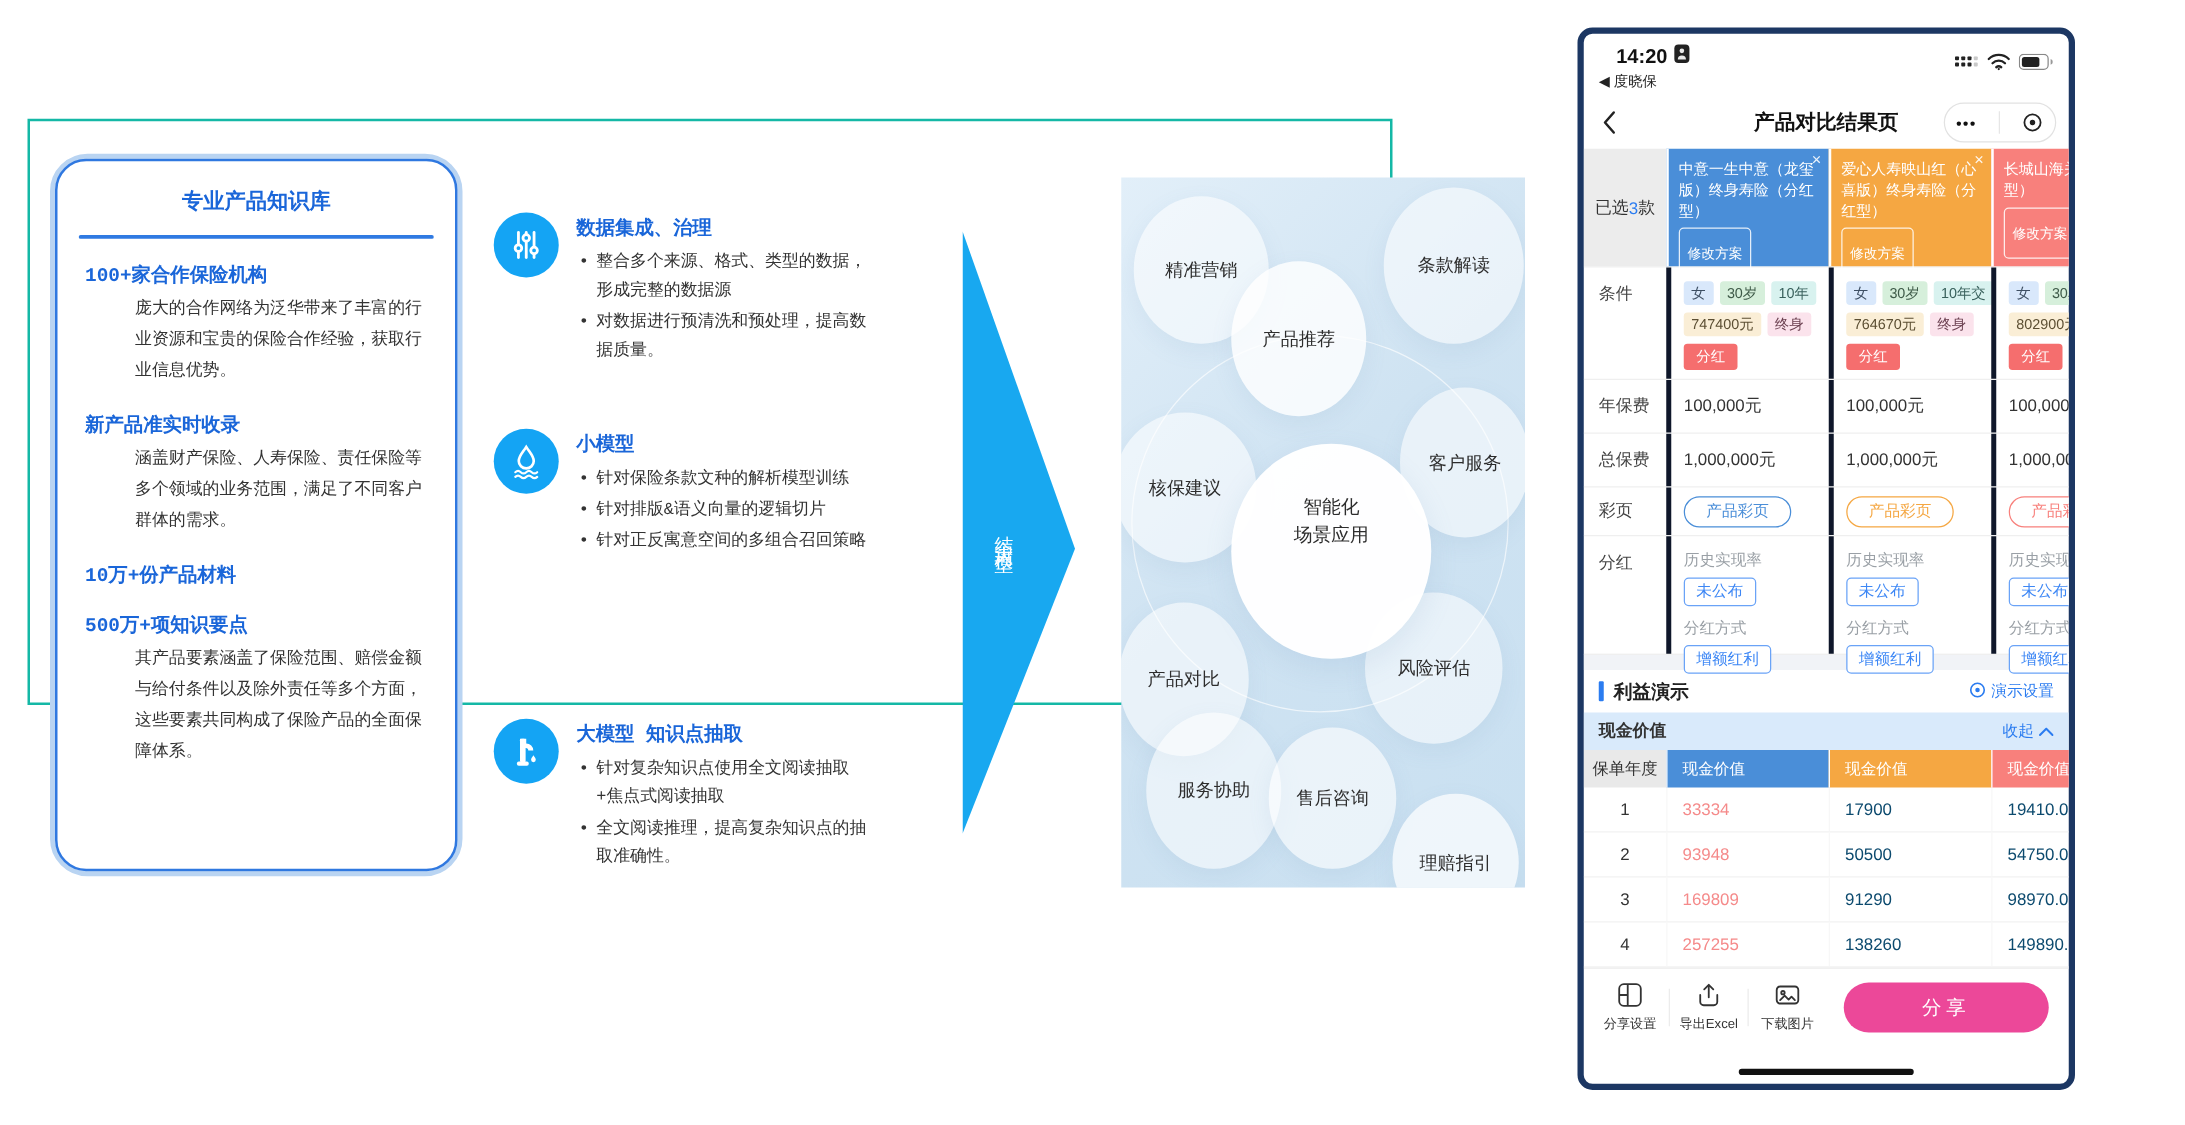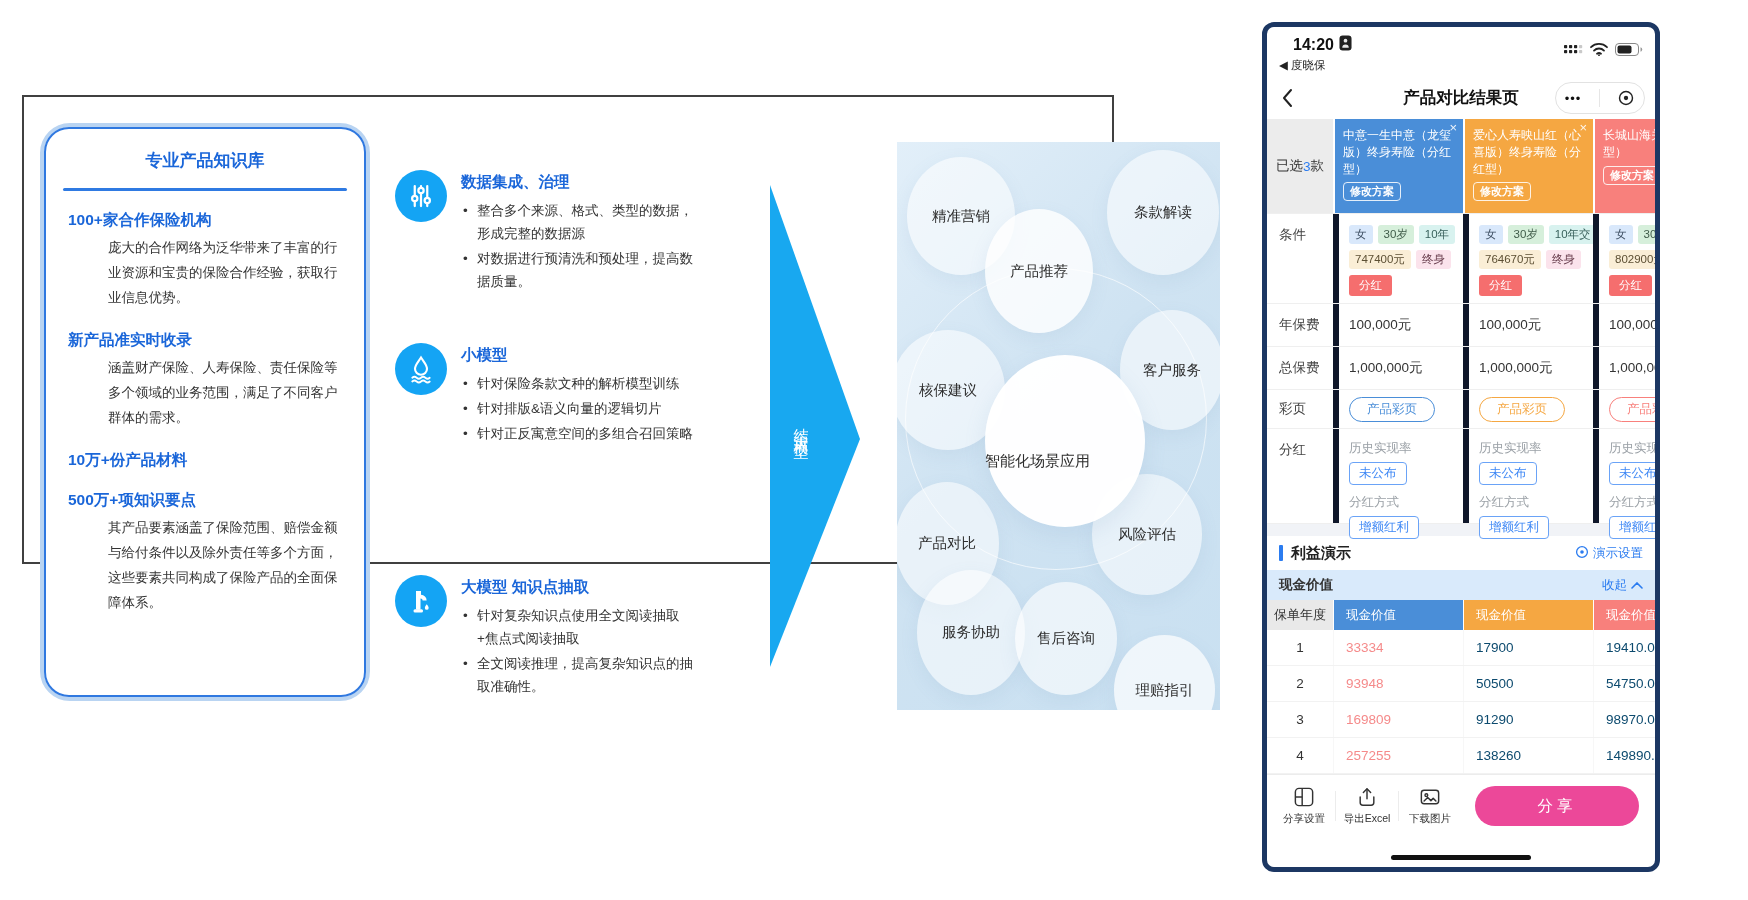--- a/index.html
+++ b/index.html
@@ -1,21 +1,21 @@
 <!DOCTYPE html>
 <html><head>
 <meta charset="utf-8">
 <style>
   html,body{margin:0;padding:0;background:#fff;}
   .stage{position:relative;width:1748px;height:900px;background:#fff;overflow:hidden;
          font-family:"Liberation Sans","DejaVu Sans",sans-serif;color:#333;}
 
   
   .main-box{position:absolute;left:22px;top:95px;width:1092px;height:469px;
-            border:2px solid #404040;background:#fff;box-sizing:border-box;}
+            border:2px solid #14b8a6;background:#fff;box-sizing:border-box;font-family:Liberation Mono, monospace;}
 
   
   .kp{position:absolute;left:16px;top:26px;width:330px;height:578px;
       border:4px solid #b9d4f2;border-radius:30px;box-sizing:border-box;background:#fff;}
   .kp-inner{width:100%;height:100%;border:2px solid #2f78e0;border-radius:25px;
             box-sizing:border-box;overflow:hidden;}
   .kp-title{margin:20px 0 0;text-align:center;font-size:17px;color:#1a66d9;font-weight:bold;}
   .kp-divider{margin:16px auto 2px;width:284px;height:3px;background:#2f7ae2;border-radius:2px;}
   .kp-section{padding:0 22px;margin-top:19px;}
   .kp-heading{font-size:15.5px;color:#1a66d9;font-weight:bold;}
@@ -41,21 +41,21 @@
 
   
   .scene{position:absolute;left:873px;top:45px;width:323px;height:568px;overflow:hidden;
          background:linear-gradient(135deg,#e2eff9 0%,#cfe3f2 45%,#c9e0f1 100%);}
   .scene-ring{position:absolute;left:8px;top:126px;width:300px;height:300px;
               border:1px solid rgba(255,255,255,.65);border-radius:50%;}
   .bubble{position:absolute;border-radius:50%;display:flex;align-items:center;
           justify-content:center;font-size:14.5px;font-weight:500;color:#2d2d2d;
           box-shadow:0 6px 18px rgba(110,150,190,.10);text-align:center;}
   .bubble-center{position:absolute;border-radius:50%;background:rgba(255,255,255,.97);
-          display:flex;flex-direction:row;align-items:center;padding-top:40px;
+          display:flex;flex-direction:column;align-items:center;padding-top:40px;
           box-sizing:border-box;font-size:15px;font-weight:500;color:#2d2d2d;
           line-height:1.55;box-shadow:0 8px 22px rgba(110,150,190,.14);text-align:center;}
 
   
   .phone{position:absolute;left:1262px;top:22px;width:398px;height:850px;
          border:5px solid #1c3763;border-radius:12px;background:#fff;
          box-sizing:border-box;overflow:hidden;}
   .sb{height:50px;position:relative;}
   .sb-time{position:absolute;left:26px;top:8px;font-size:16px;font-weight:bold;color:#111;
            display:flex;gap:5px;align-items:center;}
@@ -75,28 +75,28 @@
   .cap-target svg{width:18px;height:18px;display:block;}
 
   .p-row{display:flex;height:94px;}
   .sel-cell{width:66px;flex:none;background:#ececec;display:flex;align-items:center;
             justify-content:center;font-size:13.5px;color:#333;gap:0;}
   .sel-count{color:#2b7cf0;}
   .p-cell{width:130px;flex:none;position:relative;padding:8px 8px 0;box-sizing:border-box;
           color:#fff;border-left:2px solid #fff;}
   .p-name{font-size:12px;line-height:1.4;}
   .p-chip{display:inline-block;border:1px solid rgba(255,255,255,.85);border-radius:4px;
-          padding:1px 6px;font-size:11px;margin-top:5px;font-weight:bold;}
+          padding:12px 6px;font-size:11px;margin-top:5px;}
   .p-close{position:absolute;top:1px;right:6px;font-size:13px;opacity:.9;}
 
   .c-row{display:flex;border-top:1px solid #efefef;}
   .c-label{width:66px;flex:none;padding:12px 0 0 12px;font-size:13.5px;color:#444;
            box-sizing:border-box;}
   .c-cell{width:130px;flex:none;padding:11px 0 0 10px;box-sizing:border-box;
-          border-left:6px solid #0f172a;font-size:13.5px;color:#333;}
+          border-left:4px solid #0f172a;font-size:13.5px;color:#333;}
   .c-row.cond{height:89px;}
   .c-row.mid{height:42px;}
   .c-row.mid .c-label,.c-row.mid .c-cell{padding-top:0;display:flex;align-items:center;}
   .c-row.brochure{height:38px;}
   .c-row.dividend{height:94px;}
 
   .bdg-line{margin-bottom:6px;white-space:nowrap;}
   .bdg{display:inline-block;font-size:11.5px;padding:2px 6px;border-radius:3px;
        margin-right:5px;color:#3e4f63;}
   .bdg.sex{background:#d9e8fb;}

